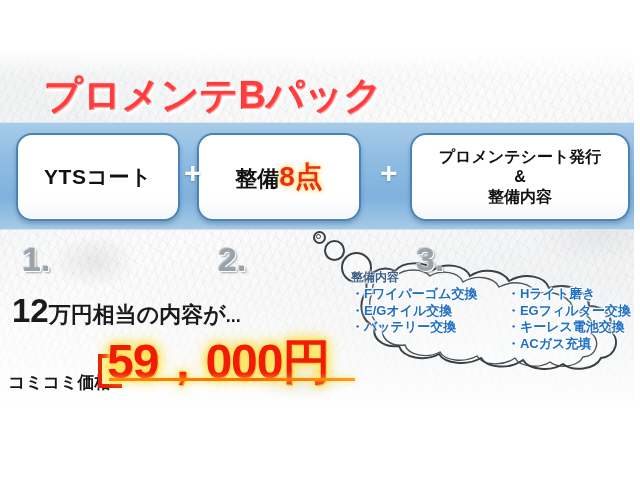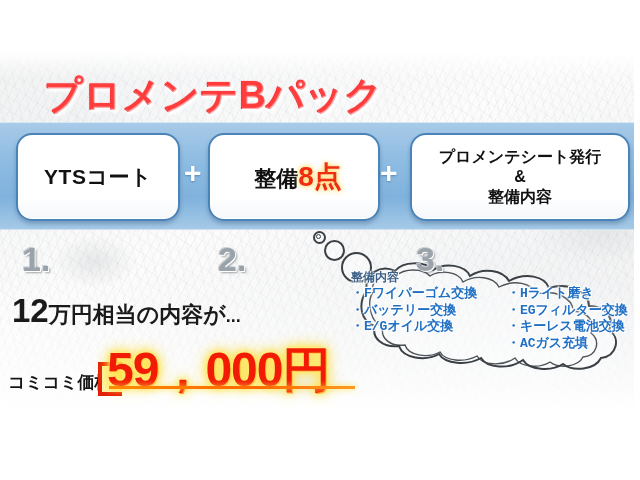--- a/index.html
+++ b/index.html
@@ -67,21 +67,21 @@
   }
   .step{
     position:absolute;top:11px;height:84px;
     background:linear-gradient(to bottom,#ffffff 0%,#ffffff 74%,#f4f7fa 100%);
     border:2px solid #4a83b8;
     border-radius:16px;
     box-shadow:0 3px 4px rgba(25,60,95,.30), inset 0 0 0 1px rgba(255,255,255,.9);
     display:flex;align-items:center;justify-content:center;text-align:center;
   }
   .step1{left:16px;width:160px;}
-  .step2{left:208px;width:160px;padding-left:8px;}
+  .step2{left:197px;width:160px;}
   .step3{left:410px;width:216px;}
 
   .step-num{
     position:absolute;left:6px;top:-14px;
     font-size:34px;font-weight:bold;
     color:#9aa2aa;
     text-shadow:1px 1px 0 #ffffff, 2px 2px 2px rgba(90,98,106,.55), -1px -1px 0 #c9ced3;
     z-index:4;pointer-events:none;
   }
 
@@ -107,21 +107,21 @@
     font-size:22px;font-weight:bold;color:#1a1a1a;white-space:nowrap;
   }
   .value-line .big{font-size:33px;}
   .value-line .dots{font-size:18px;}
 
   .price-label{
     position:absolute;left:8px;top:371px;
     font-size:17px;font-weight:bold;color:#151515;white-space:nowrap;
   }
   .price-box{
-    position:absolute;left:107px;top:344px;width:250px;height:45px;
+    position:absolute;left:107px;top:336px;width:250px;height:45px;
   }
   .price{
     position:absolute;left:0;top:-6px;
     font-size:48px;font-weight:bold;letter-spacing:-1px;color:#f21c06;
     white-space:nowrap;
     text-shadow:
       0 0 5px #ffe96b, 0 0 10px #ffe23f, 0 0 16px #ffd400,
       1px 1px 0 #ff5a2a;
   }
   .price-underline{
@@ -153,21 +153,21 @@
     text-shadow:0 0 3px #fff,1px 1px 0 #fff,-1px 0 0 #fff;
     margin-bottom:1px;
   }
   .cloud-cols{display:flex;gap:6px;}
   .cloud-col{display:flex;flex-direction:column;gap:2px;}
   .cloud-col.left{width:152px;}
   .cloud-col.right{width:138px;}
   .cl-item{
     font-size:13px;font-weight:bold;color:#1f6fc4;
     text-shadow:0 0 3px #ffffff,0 0 5px #ffffff,1px 1px 0 #ffffff,-1px -1px 0 #ffffff;
-    white-space:nowrap;line-height:1.12;font-family:Liberation Mono, monospace;
+    white-space:nowrap;line-height:1.12;
   }
 </style>
 </head>
 <body>
 
 <div class="stage">
 
   <div class="photo"></div>
   <div class="photo-top-fade"></div>
 
@@ -229,22 +229,22 @@
                C206,107 187,105 182,96 C169,105 149,103 144,94
                C131,101 112,99 107,90 C94,97 75,93 72,83
                C57,85 47,76 50,65 C38,61 33,41 40,30 Z" fill="none" stroke="#3a4046" stroke-width="1.4" opacity=".9"></path>
     </svg>
 
     <div class="cloud-content">
       <div class="cloud-head">整備内容</div>
       <div class="cloud-cols">
         <div class="cloud-col left">
           <div class="cl-item">・Fワイパーゴム交換</div>
+          <div class="cl-item">・E/Gオイル交換</div>
           <div class="cl-item">・バッテリー交換</div>
-          <div class="cl-item">・E/Gオイル交換</div>
         </div>
         <div class="cloud-col right">
           <div class="cl-item">・Hライト磨き</div>
           <div class="cl-item">・EGフィルター交換</div>
           <div class="cl-item">・キーレス電池交換</div>
           <div class="cl-item">・ACガス充填</div>
         </div>
       </div>
     </div>
   </div>

